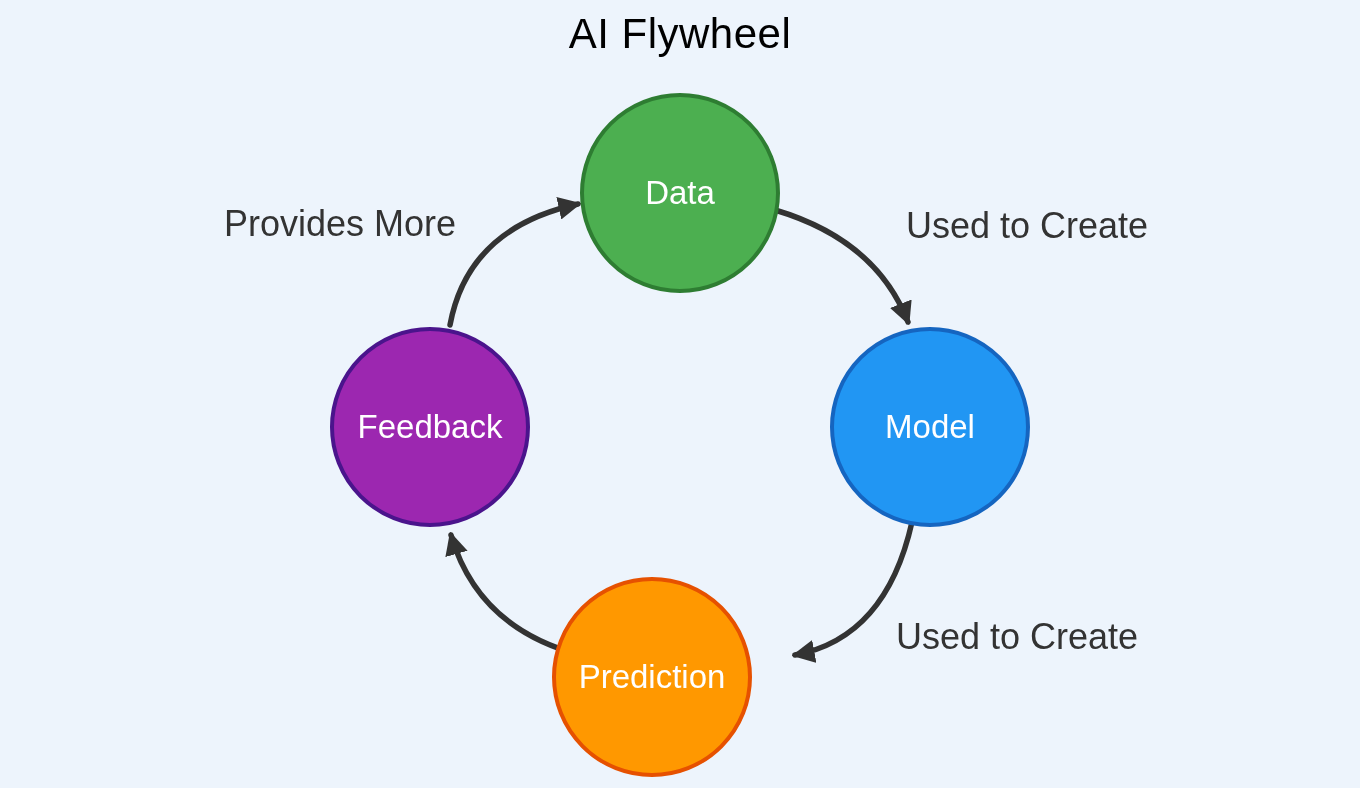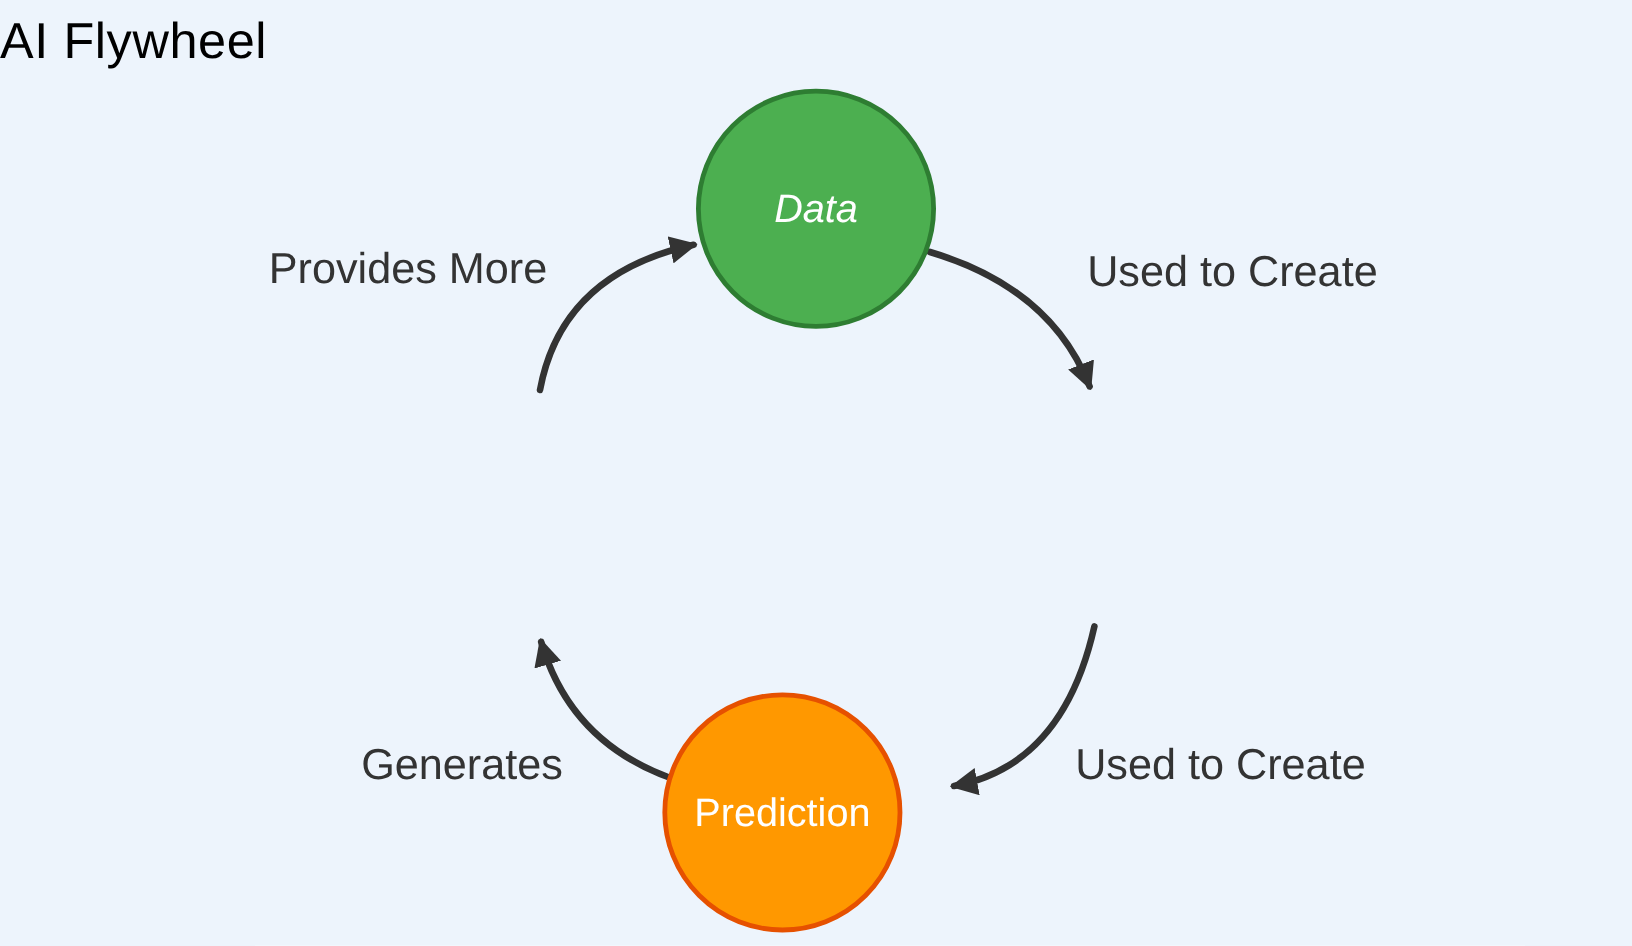--- a/index.html
+++ b/index.html
@@ -26,20 +26,21 @@
     width: 1360px;
     height: 788px;
     background: var(--background);
     overflow: hidden;
   }
   .title {
     position: absolute;
     left: 0;
     top: 10px;
     width: 1360px;
+    text-align: center;
     font-size: 42px;
     font-weight: 400;
     color: var(--title);
     letter-spacing: 0.5px;
   }
   svg.edges {
     position: absolute;
     left: 0;
     top: 0;
   }
@@ -54,21 +55,21 @@
     width: 200px;
     height: 200px;
     border-radius: 50%;
     display: flex;
     align-items: center;
     justify-content: center;
     color: var(--node-text);
     font-size: 33px;
     border: 4px solid transparent;
   }
-  .node-data       { left: 580px; top:  74px; background: var(--node-data-fill);       border-color: var(--node-data-stroke); font-style: italic; }
+  .node-data       { left: 580px; top:  93px; background: var(--node-data-fill);       border-color: var(--node-data-stroke); }
   .node-model      { left: 830px; top: 327px; background: var(--node-model-fill);      border-color: var(--node-model-stroke); }
   .node-prediction { left: 552px; top: 577px; background: var(--node-prediction-fill); border-color: var(--node-prediction-stroke); }
   .node-feedback   { left: 330px; top: 327px; background: var(--node-feedback-fill);   border-color: var(--node-feedback-stroke); }
   .edge-label {
     position: absolute;
     transform: translate(-50%, -50%);
     font-size: 36px;
     color: var(--label);
     white-space: nowrap;
   }
@@ -92,22 +93,27 @@
     </defs>
     <path class="edge" d="M 775 210 Q 876 240 908 322" marker-end="url(#arrowhead)"></path>
     <path class="edge" d="M 912 522 Q 886 638 795 655" marker-end="url(#arrowhead)"></path>
     <path class="edge" d="M 580 655 Q 478 628 451 535" marker-end="url(#arrowhead)"></path>
     <path class="edge" d="M 450 325 Q 468 228 578 204" marker-end="url(#arrowhead)"></path>
   </svg>
 
   <div class="node node-data">
     <span>Data</span>
   </div>
+  <div class="node node-model">
+    <span>Model</span>
+  </div>
   <div class="node node-prediction">
     <span>Prediction</span>
+  </div>
+  <div class="node node-feedback">
+    <span>Feedback</span>
   </div>
 
   <div class="edge-label lbl-provides-more">Provides More</div>
   <div class="edge-label lbl-used-top">Used to Create</div>
-  <div class="edge-label lbl-generates">Generates</div>
   <div class="edge-label lbl-used-bottom">Used to Create</div>
 
 </div>
 
 </body></html>

